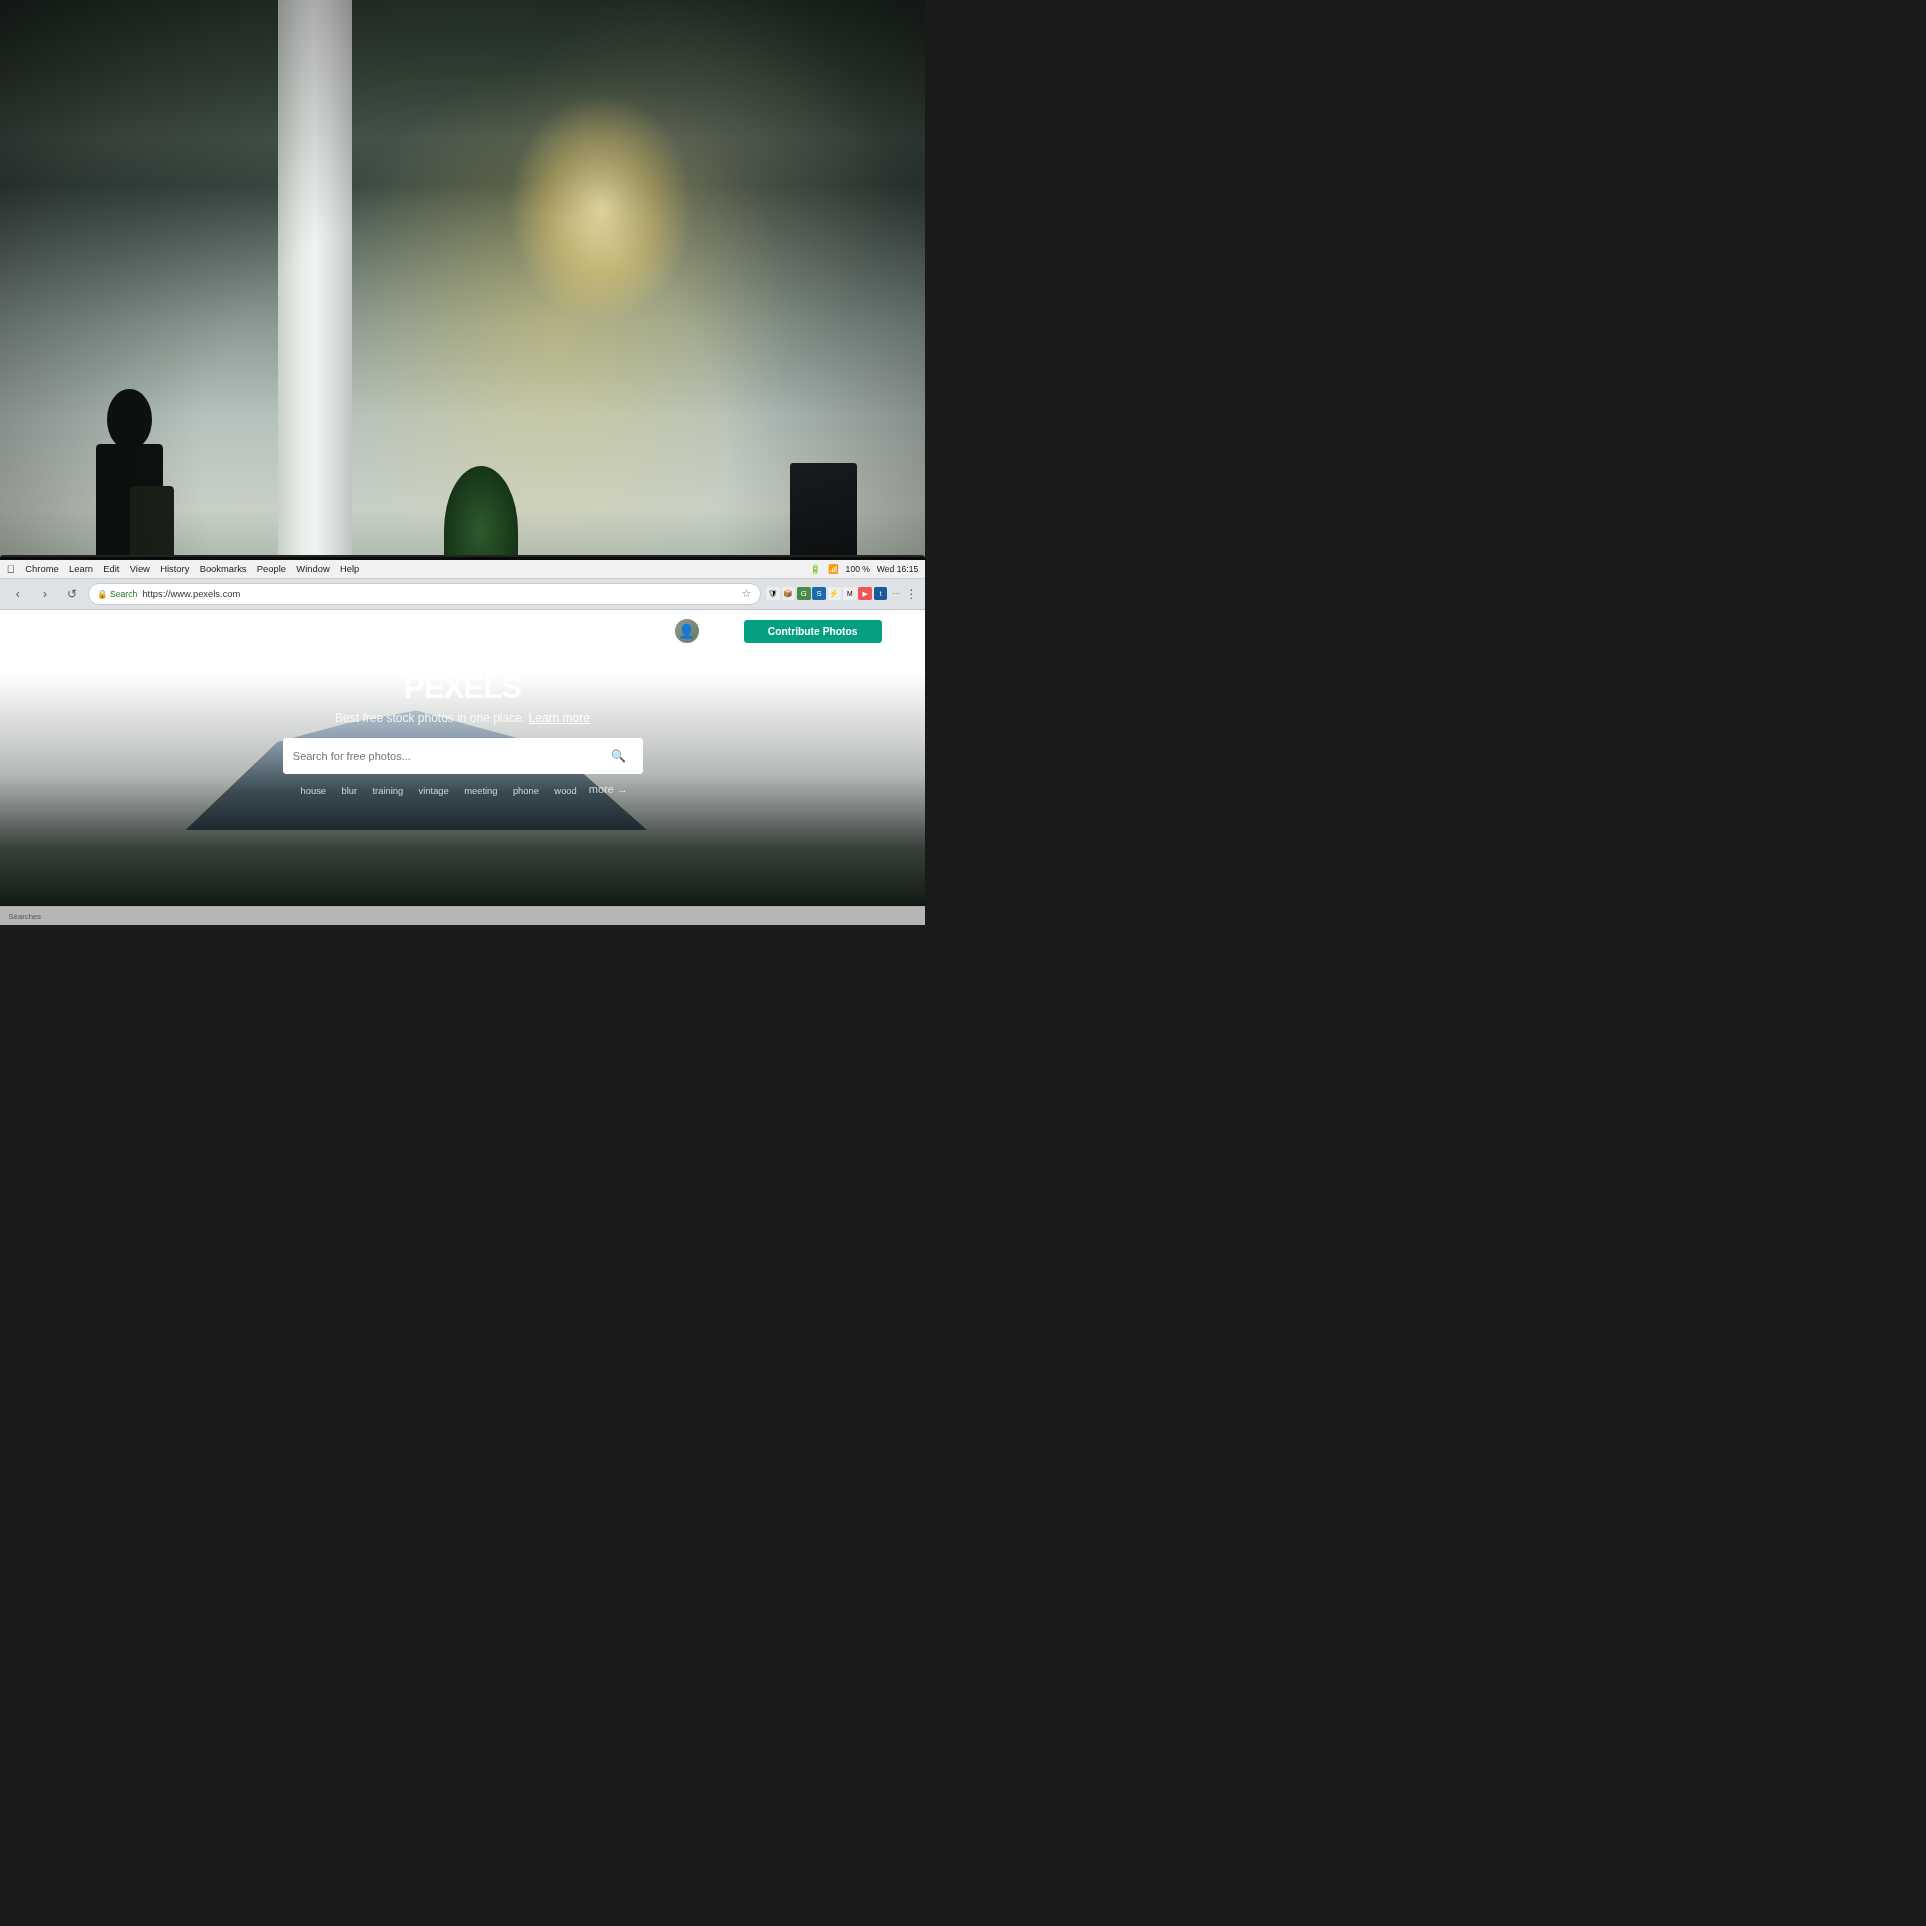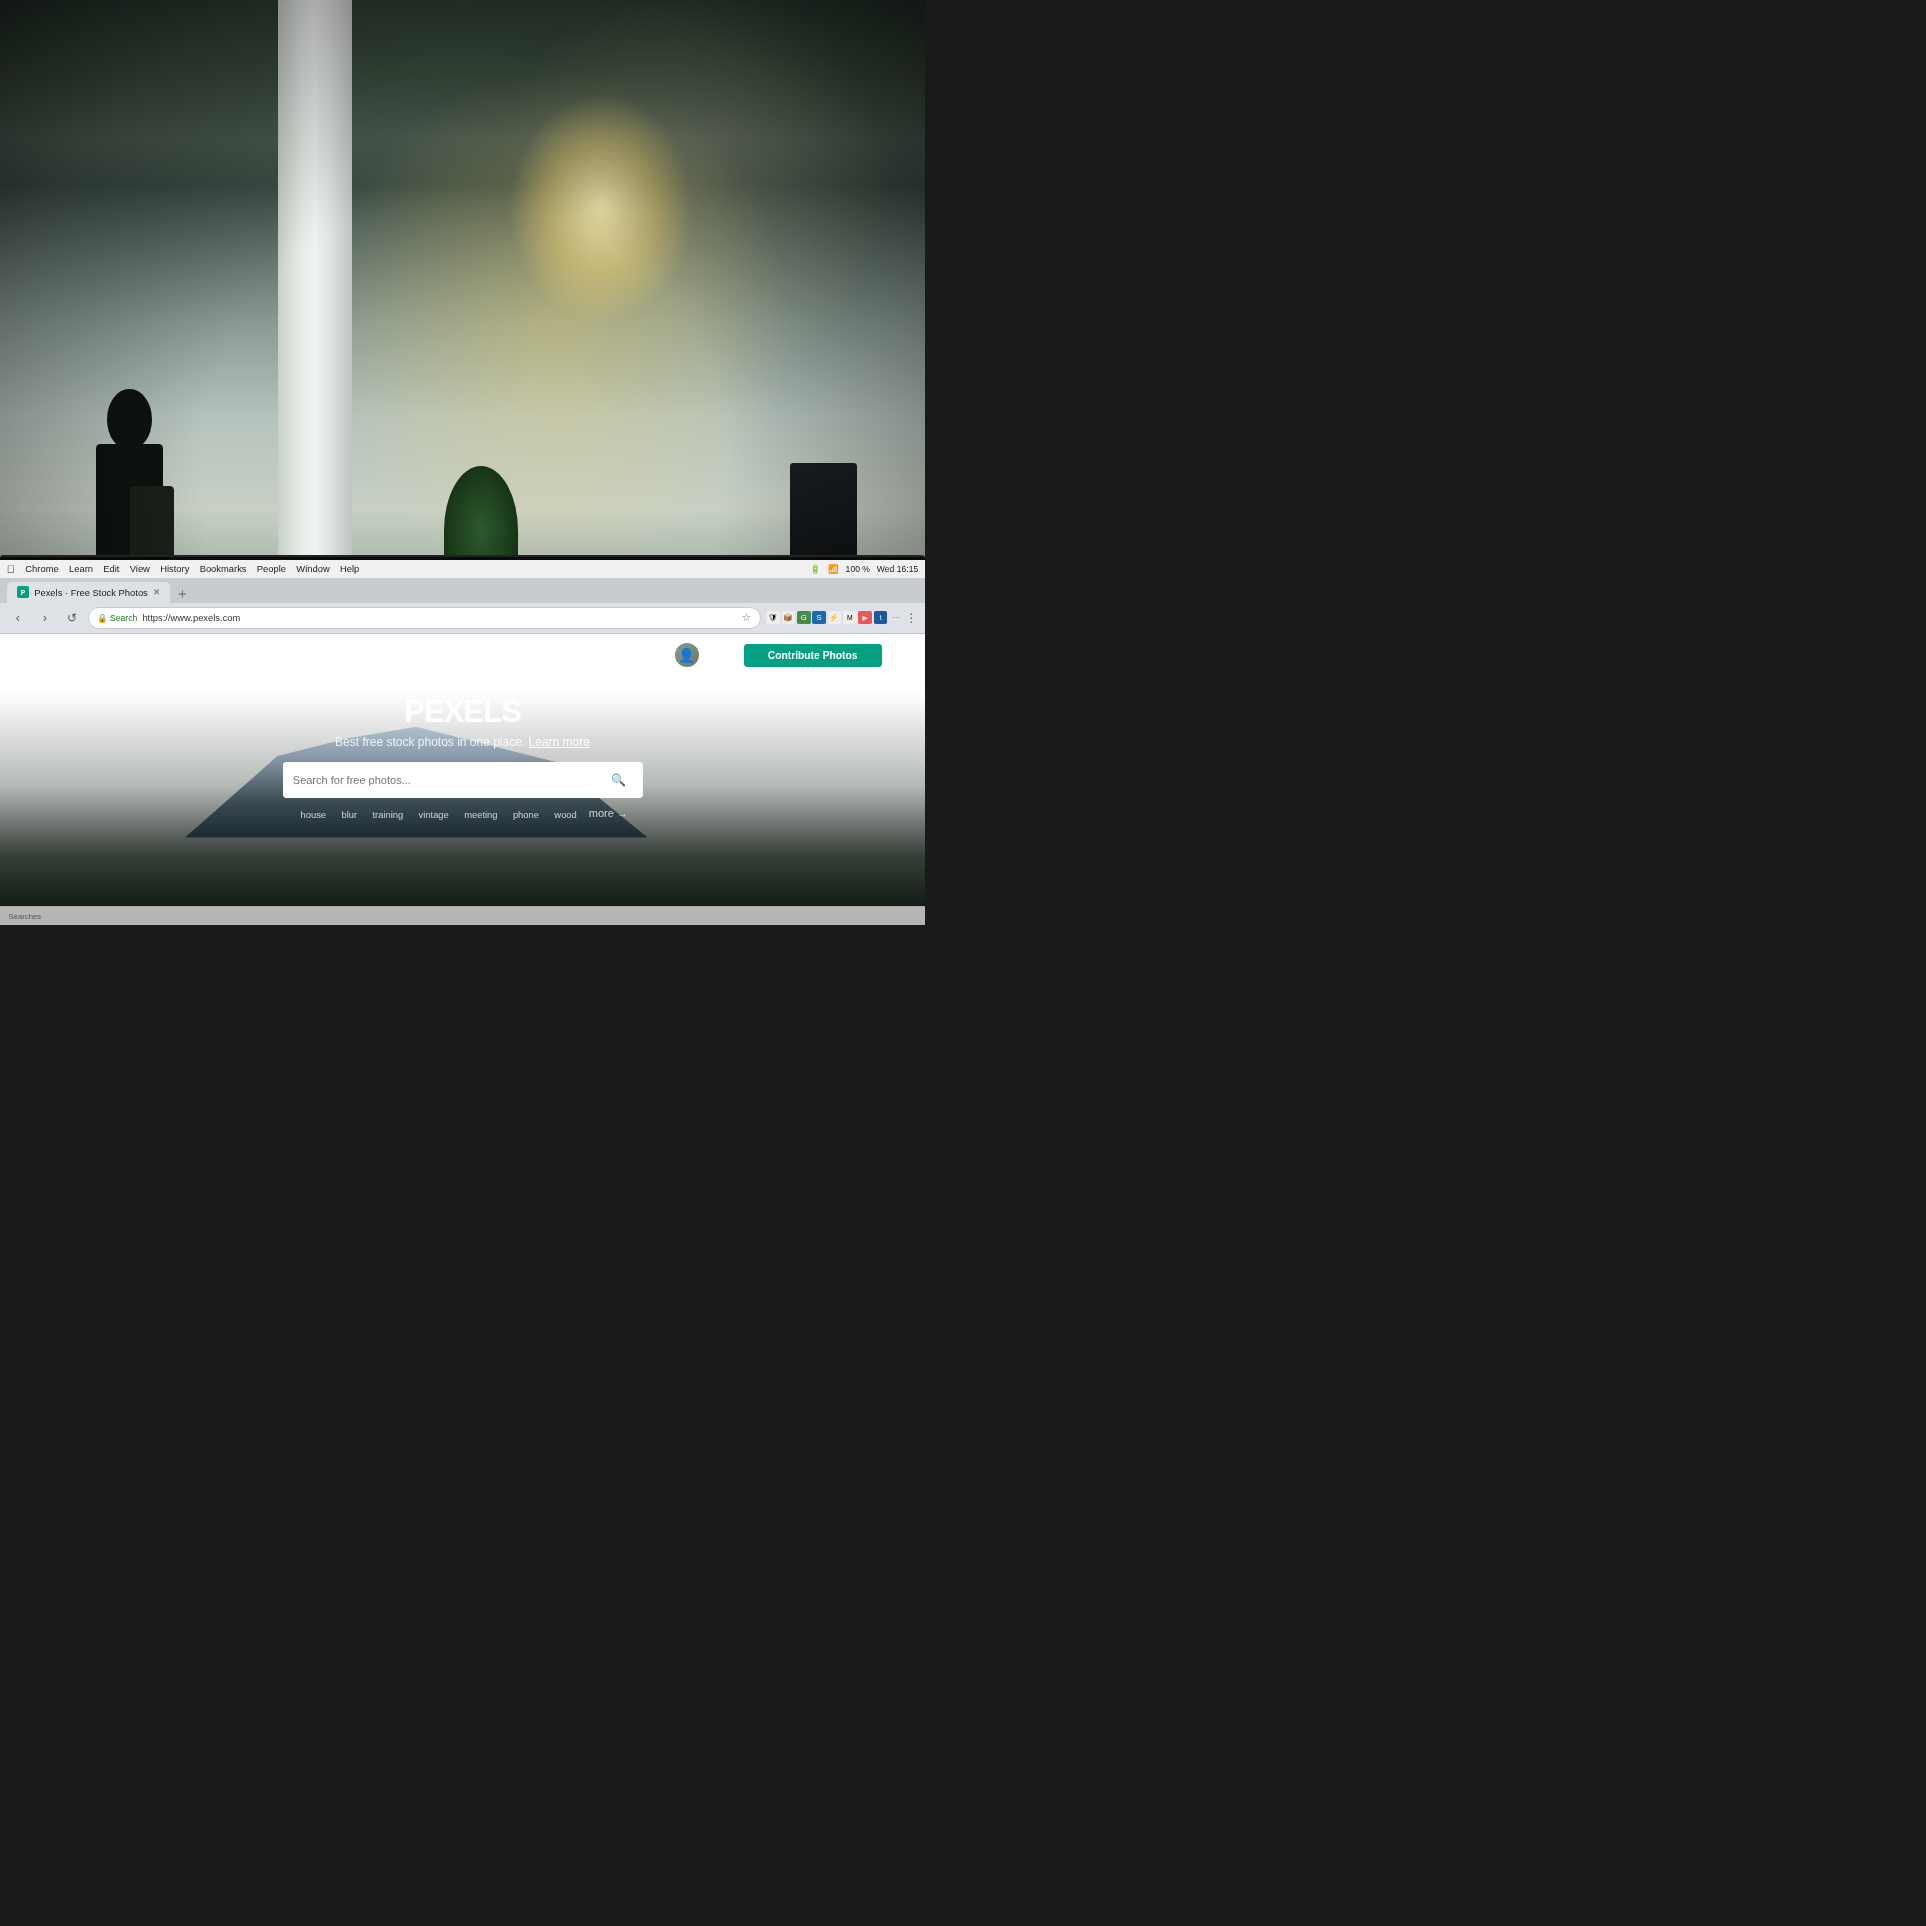--- a/index.html
+++ b/index.html
@@ -619,30 +619,20 @@
           <span>Help</span>
         </div>
         <div class="menubar-right">
           <span>🔋</span>
           <span>📶</span>
           <span>100 %</span>
           <span>Wed 16:15</span>
         </div>
       </div>
 
-      <div class="chrome-tabs">
-        <div class="tab-active">
-          <div class="tab-favicon">
-            <span>P</span>
-          </div>
-          <span style="font-size:9.4px; overflow:hidden; white-space:nowrap; text-overflow:ellipsis; max-width:120px;">Pexels · Free Stock Photos</span>
-          <span style="margin-left:auto; font-size:8.6px; color:#666;">✕</span>
-        </div>
-        <span style="font-size:13.7px; color:#666; margin-left:5.1px; cursor:pointer;">＋</span>
-      </div>
 
       <div class="chrome-toolbar">
         <button class="nav-btn">‹</button>
         <button class="nav-btn">›</button>
         <button class="nav-btn">↺</button>
 
         <div class="address-bar">
           <span class="secure-badge">
             <span>🔒</span>
             <span style="color:#1a7a1a; font-size:8.6px;">Search</span>

